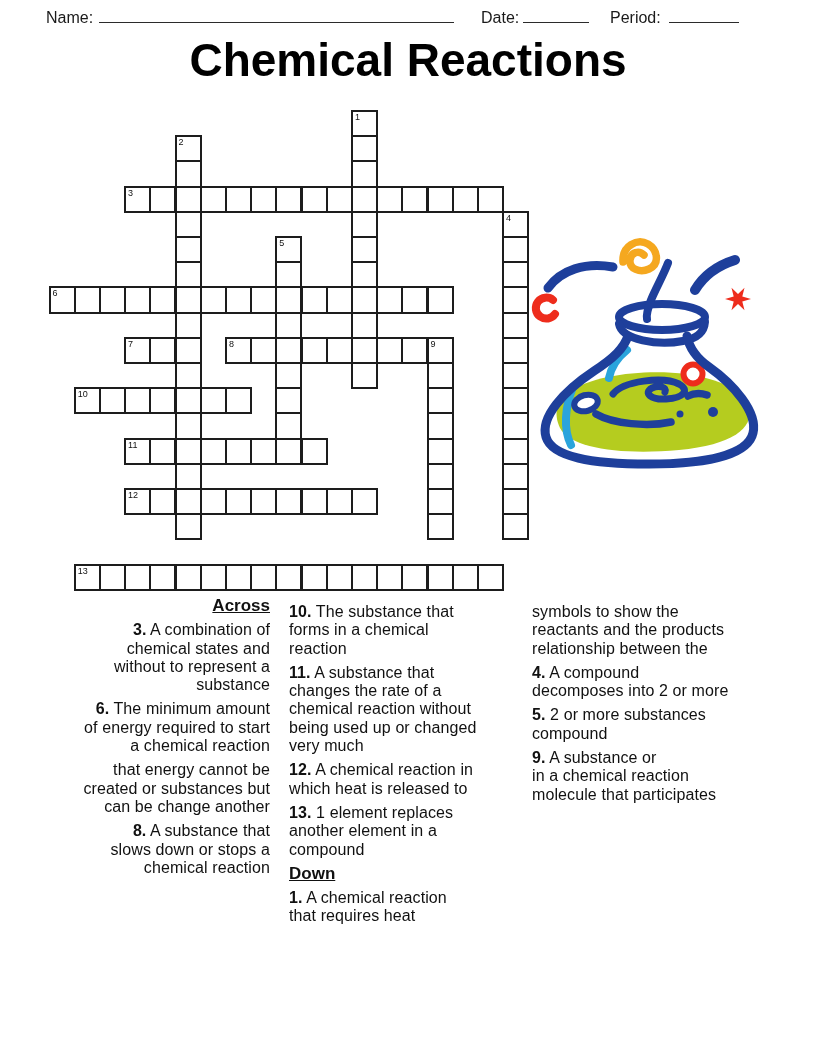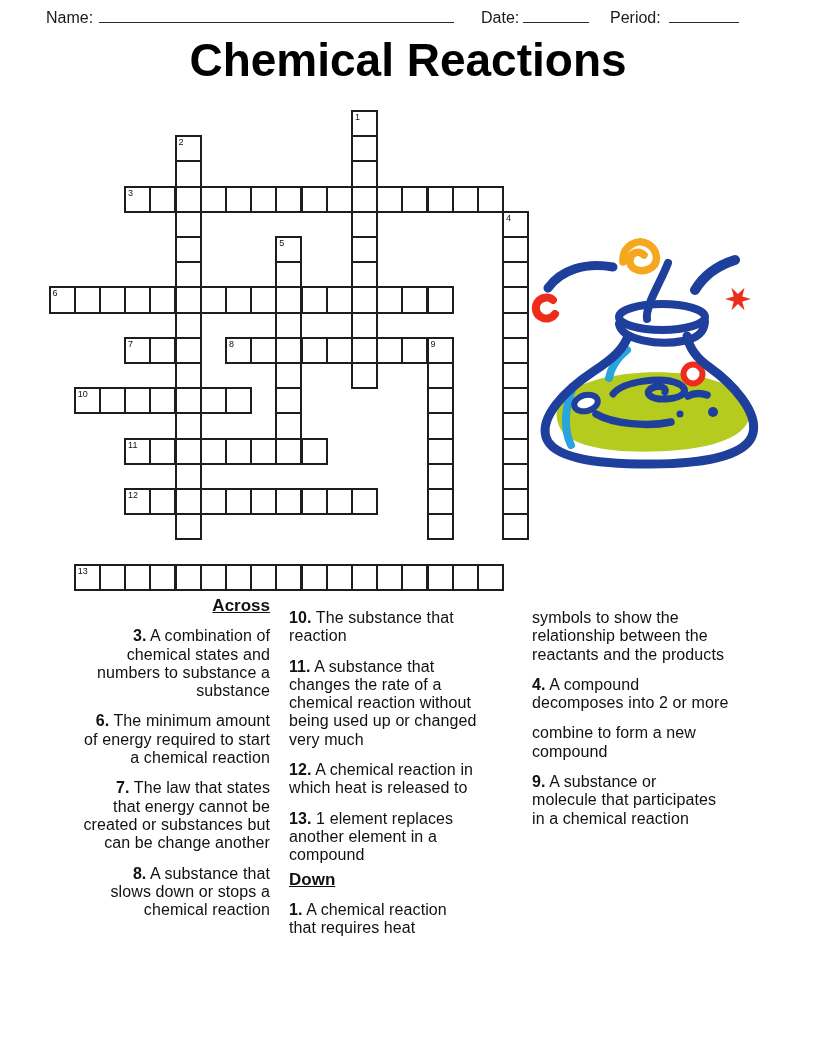--- a/index.html
+++ b/index.html
@@ -17,21 +17,21 @@
 
   
   #grid .cell{position:absolute;box-sizing:border-box;width:27.2px;height:27.2px;
               border:2px solid #1d1d1d;background:#fff;}
   #grid .cnum{position:absolute;top:0px;left:2px;font-size:9px;line-height:10px;color:#111;}
 
   
   .cluecol{top:597px;width:242px;}
   .clue-heading{font-size:17px;line-height:18.3px;font-weight:bold;
                 text-decoration:underline;margin:0 0 5px 0;}
-  .clue{margin:12px 0 6px 0;}
+  .clue{margin:6px 0 6px 0;}
   .clue .line{font-size:16px;line-height:18.3px;white-space:nowrap;letter-spacing:0.1px;}
   .clue .num{font-weight:bold;}
 </style>
 </head>
 <body>
 
 <div class="abs hdr" style="left:46px;">
   <span>Name:</span><span class="blank" style="width:355px;margin-left:6px;"></span>
 </div>
 <div class="abs hdr" style="left:481px;">
@@ -228,43 +228,43 @@
   <path fill="none" stroke="var(--orange)" stroke-width="7.5" stroke-linecap="round" d="M 100,38 C 99,22 114,14 125,20 C 135,26 137,40 126,45 C 117,49 106,45 107,36 C 108,28 116,26 121,31"></path>
   <path fill="none" stroke="var(--red)" stroke-width="8" stroke-linecap="round" d="M 30,76 A 10.5,10.5 0 1 0 32,90"></path>
   <polygon fill="var(--red)" points="228,75 219.3,77.5 221.5,86.3 215,80 208.5,86.3 210.7,77.5 202,75 210.7,72.5 208.5,63.7 215,70 221.5,63.7 219.3,72.5"></polygon>
 </svg>
 
 <div id="cluecol1" class="abs cluecol" style="left:28px;text-align:right;">
     <div class="clue-heading">Across</div>
     <div class="clue">
       <div class="line"><span class="num">3.</span> A combination of</div>
       <div class="line">chemical states and</div>
-      <div class="line">numbers to substance a</div>
+      <div class="line">without to represent a</div>
       <div class="line">substance</div>
     </div>
     <div class="clue">
       <div class="line"><span class="num">6.</span> The minimum amount</div>
       <div class="line">of energy required to start</div>
       <div class="line">a chemical reaction</div>
     </div>
     <div class="clue">
-      <div class="line"><span class="num">7.</span> The law that states</div>
       <div class="line">that energy cannot be</div>
       <div class="line">created or substances but</div>
       <div class="line">can be change another</div>
     </div>
     <div class="clue">
       <div class="line"><span class="num">8.</span> A substance that</div>
       <div class="line">slows down or stops a</div>
       <div class="line">chemical reaction</div>
     </div>
   </div>
 <div id="cluecol2" class="abs cluecol" style="left:289px;">
     <div class="clue">
       <div class="line"><span class="num">10.</span> The substance that</div>
+      <div class="line">forms in a chemical</div>
       <div class="line">reaction</div>
     </div>
     <div class="clue">
       <div class="line"><span class="num">11.</span> A substance that</div>
       <div class="line">changes the rate of a</div>
       <div class="line">chemical reaction without</div>
       <div class="line">being used up or changed</div>
       <div class="line">very much</div>
     </div>
     <div class="clue">
@@ -278,29 +278,29 @@
     </div>
     <div class="clue-heading">Down</div>
     <div class="clue">
       <div class="line"><span class="num">1.</span> A chemical reaction</div>
       <div class="line">that requires heat</div>
     </div>
   </div>
 <div id="cluecol3" class="abs cluecol" style="left:532px;">
     <div class="clue">
       <div class="line">symbols to show the</div>
+      <div class="line">reactants and the products</div>
       <div class="line">relationship between the</div>
-      <div class="line">reactants and the products</div>
     </div>
     <div class="clue">
       <div class="line"><span class="num">4.</span> A compound</div>
       <div class="line">decomposes into 2 or more</div>
     </div>
     <div class="clue">
-      <div class="line">combine to form a new</div>
+      <div class="line"><span class="num">5.</span> 2 or more substances</div>
       <div class="line">compound</div>
     </div>
     <div class="clue">
       <div class="line"><span class="num">9.</span> A substance or</div>
+      <div class="line">in a chemical reaction</div>
       <div class="line">molecule that participates</div>
-      <div class="line">in a chemical reaction</div>
     </div>
   </div>
 
 </body></html>

